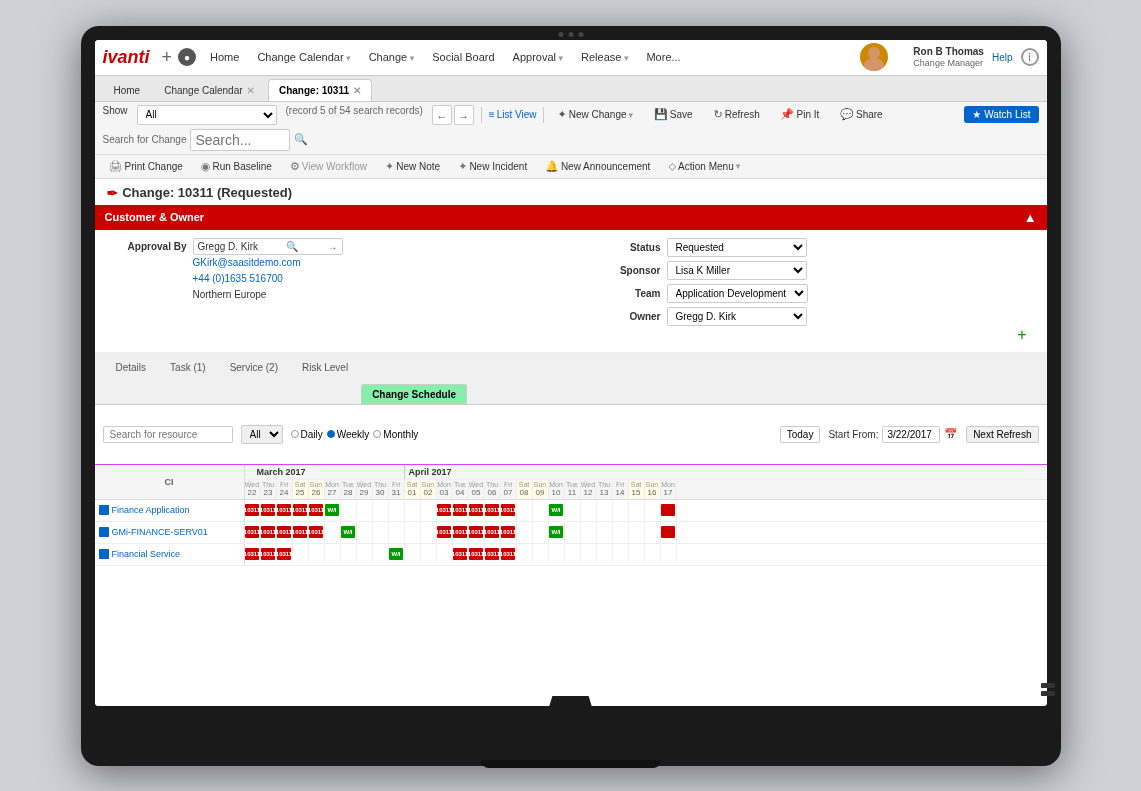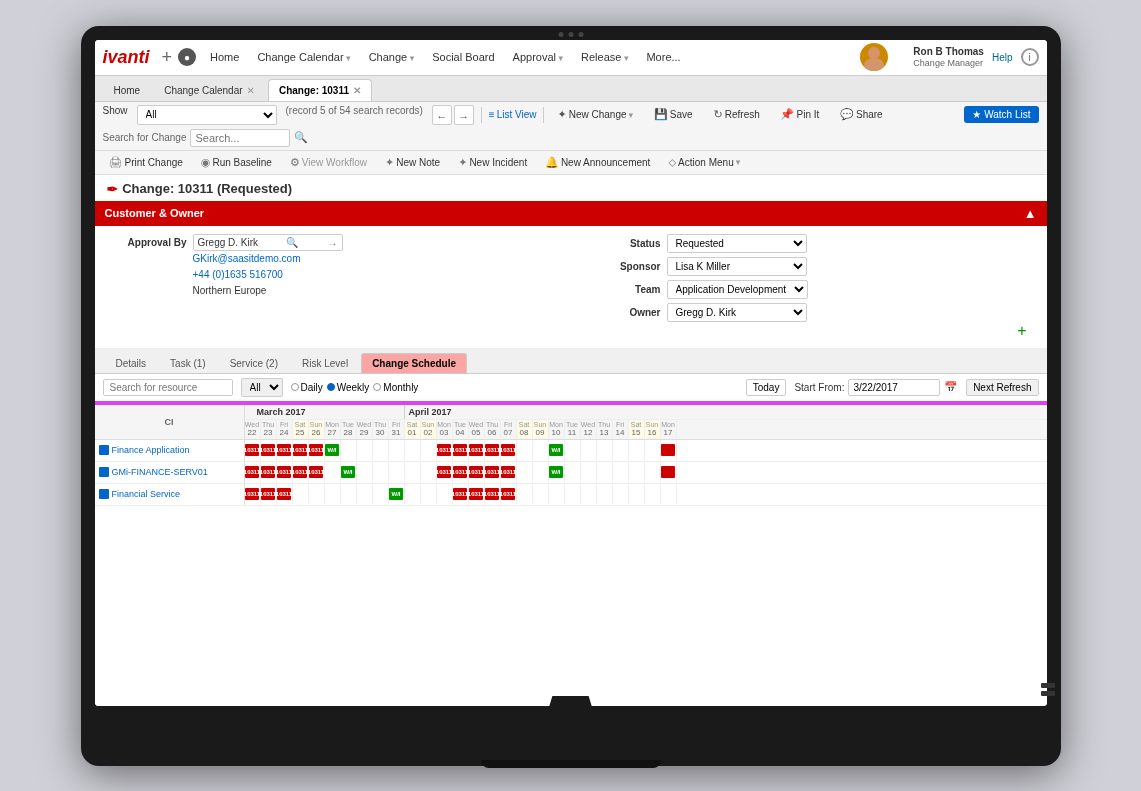--- a/index.html
+++ b/index.html
@@ -289,21 +289,21 @@
     .search-bar {
       display: flex;
       align-items: center;
       gap: 4px;
     }
     .search-label { font-size: 10px; color: #666; }
     .search-input {
       border: 1px solid #ccc;
       border-radius: 2px;
       padding: 2px 4px;
-      font-size: 11px;
+      font-size: 14px;
       width: 100px;
     }
 
     
     .action-toolbar {
       background: #f5f5f5;
       border-bottom: 1px solid #ddd;
       padding: 3px 8px;
       display: flex;
       align-items: center;
@@ -436,40 +436,41 @@
     .record-tab {
       padding: 4px 10px;
       font-size: 10px;
       cursor: pointer;
       border-radius: 3px 3px 0 0;
       border: 1px solid transparent;
       border-bottom: none;
       color: #555;
     }
     .record-tab.active {
-      background: #fca5a5;
+      background: #86efac;
       border-color: #ccc;
       color: #000;
       font-weight: bold;
+      margin-top: 27px;
     }
 
     
     .calendar-section {
       background: #fff;
       flex: 1;
       overflow: hidden;
       display: flex;
       flex-direction: column;
     }
     .calendar-controls {
-      padding: 4px 8px;
+      padding: 20px 8px;
       display: flex;
       align-items: center;
       gap: 8px;
-      border-bottom: 4px solid #d946ef;
+      border-bottom: 1px solid #d946ef;
     }
     .resource-search {
       border: 1px solid #ccc;
       border-radius: 2px;
       padding: 2px 6px;
       font-size: 10px;
       width: 130px;
     }
     .view-toggle {
       display: flex;
@@ -507,21 +508,21 @@
       color: #333;
       display: flex;
       align-items: center;
       gap: 4px;
     }
     .date-input {
       border: 1px solid #ccc;
       border-radius: 2px;
       padding: 2px 4px;
       font-size: 10px;
-      width: 92px;
+      width: 58px;
     }
     .next-window-btn {
       background: #f0f0f0;
       border: 1px solid #ccc;
       border-radius: 2px;
       padding: 2px 6px;
       font-size: 10px;
       cursor: pointer;
     }
 

